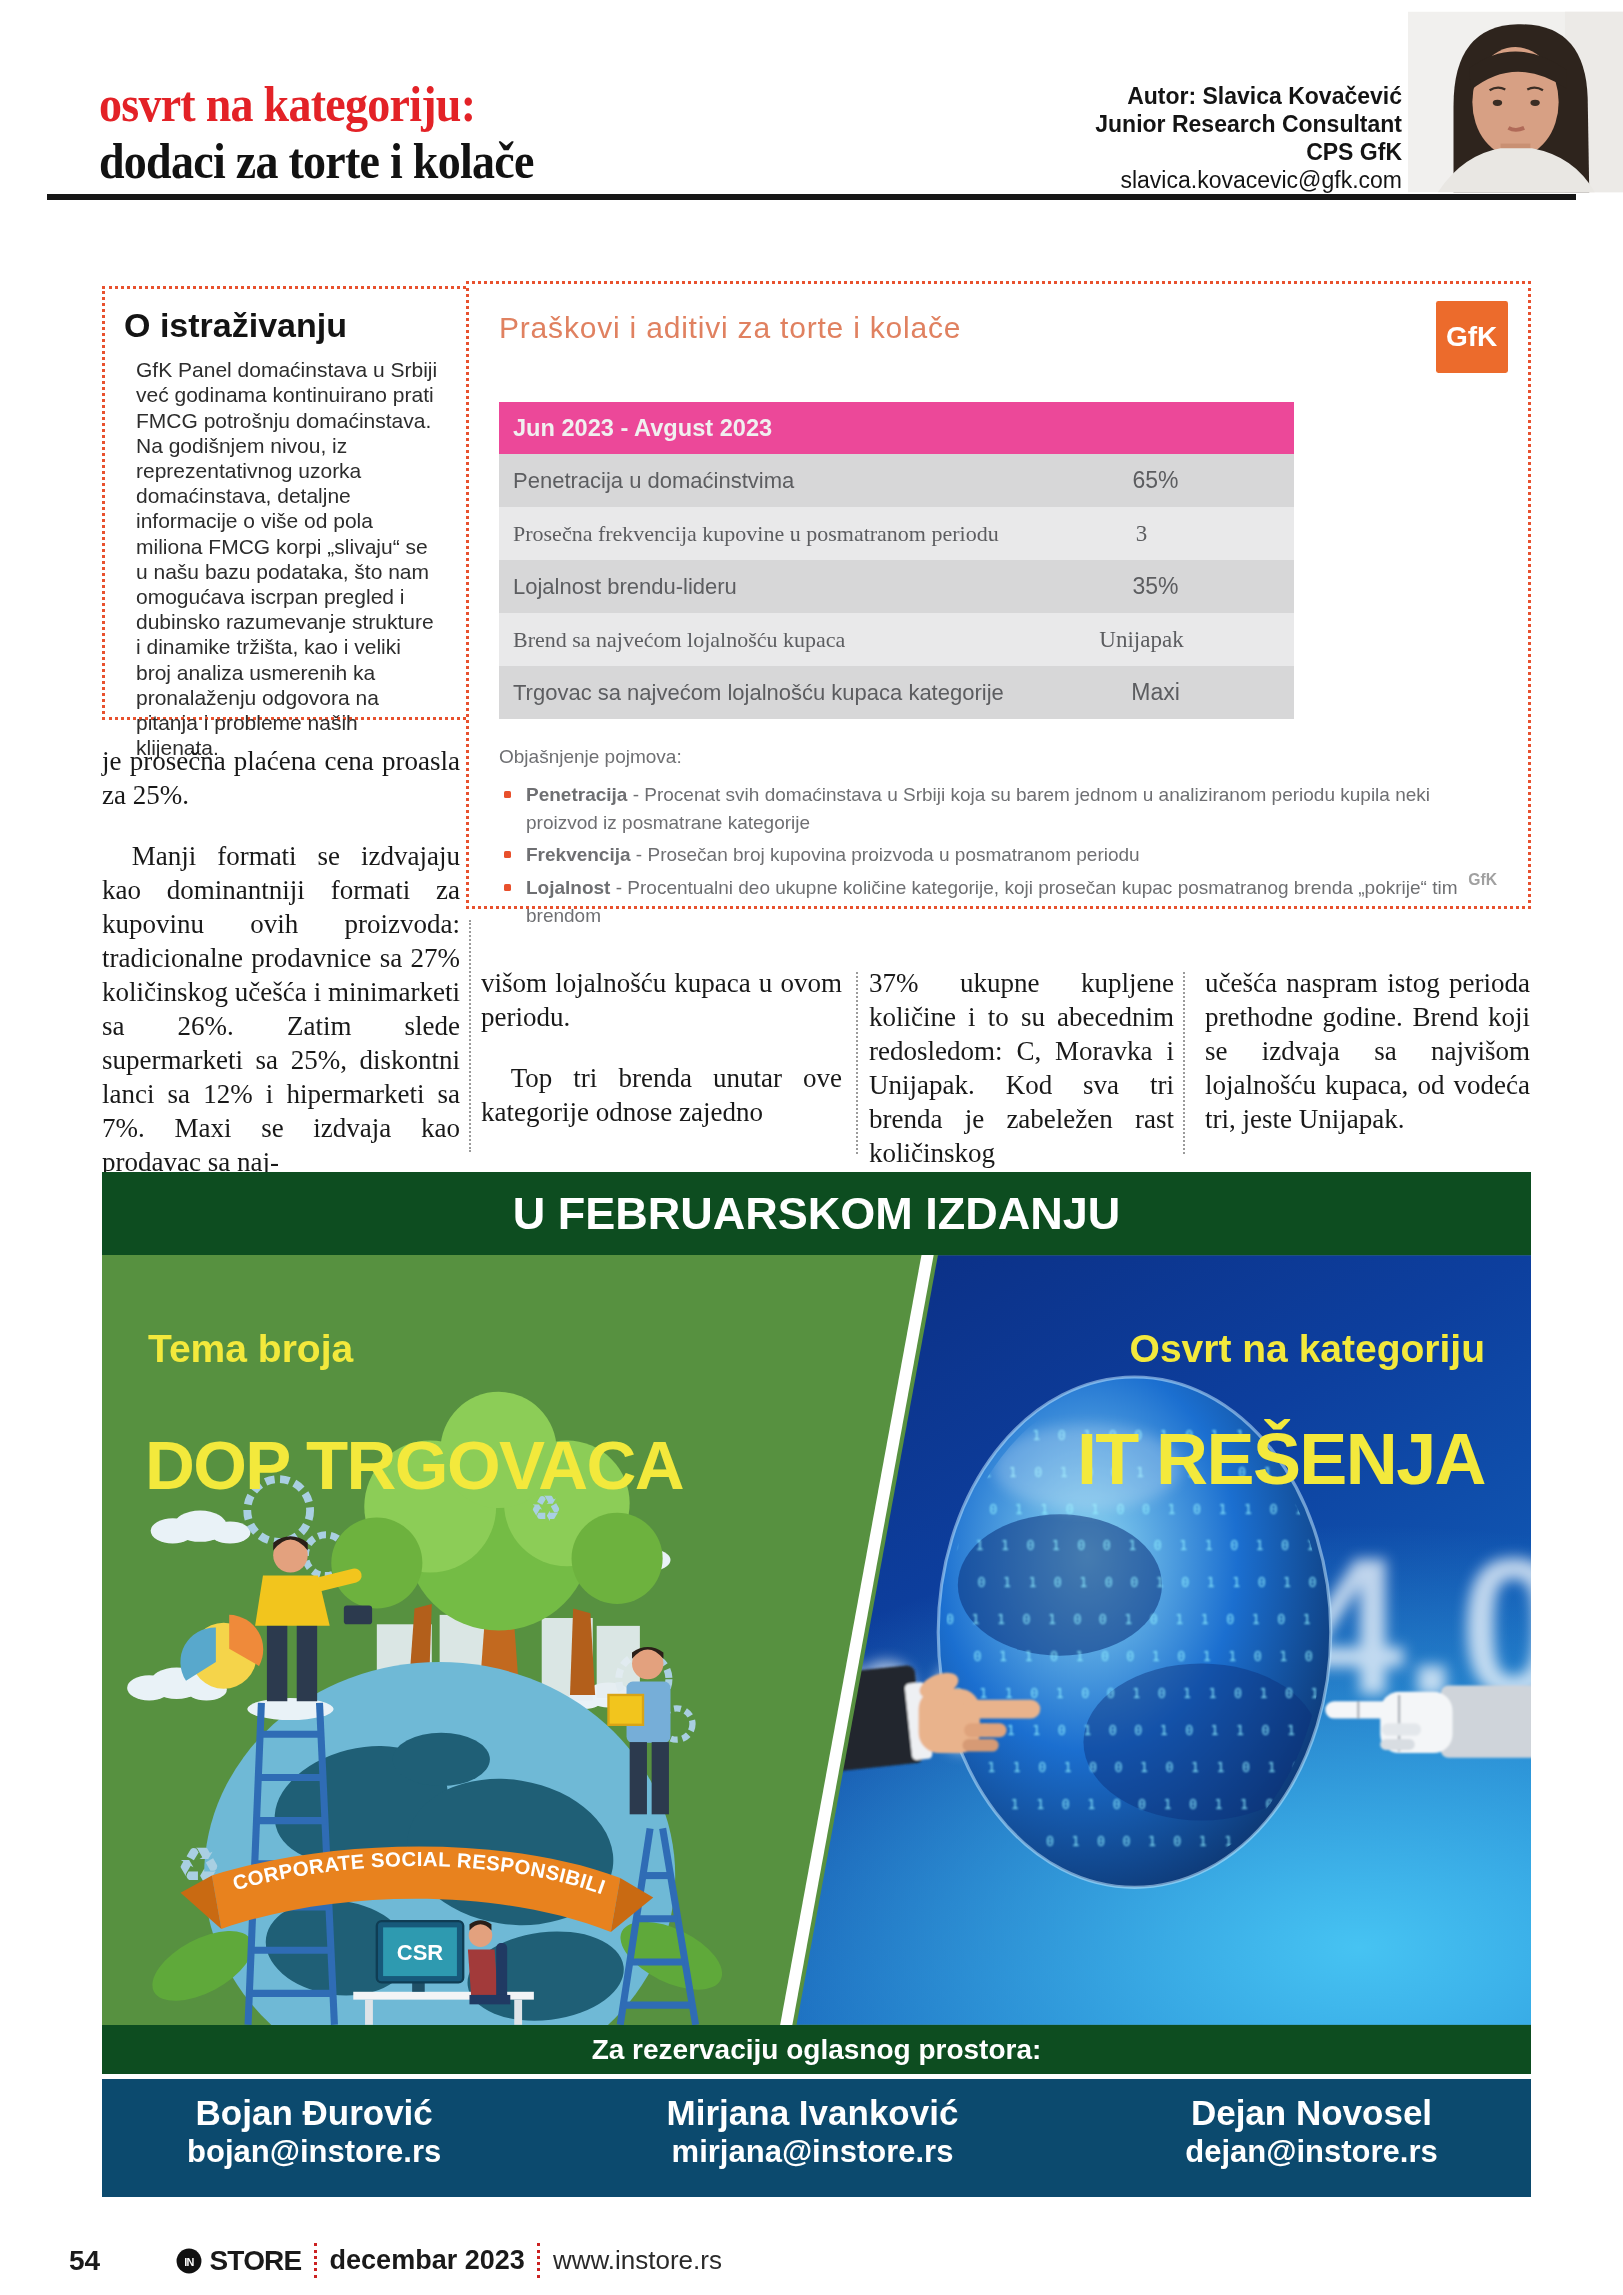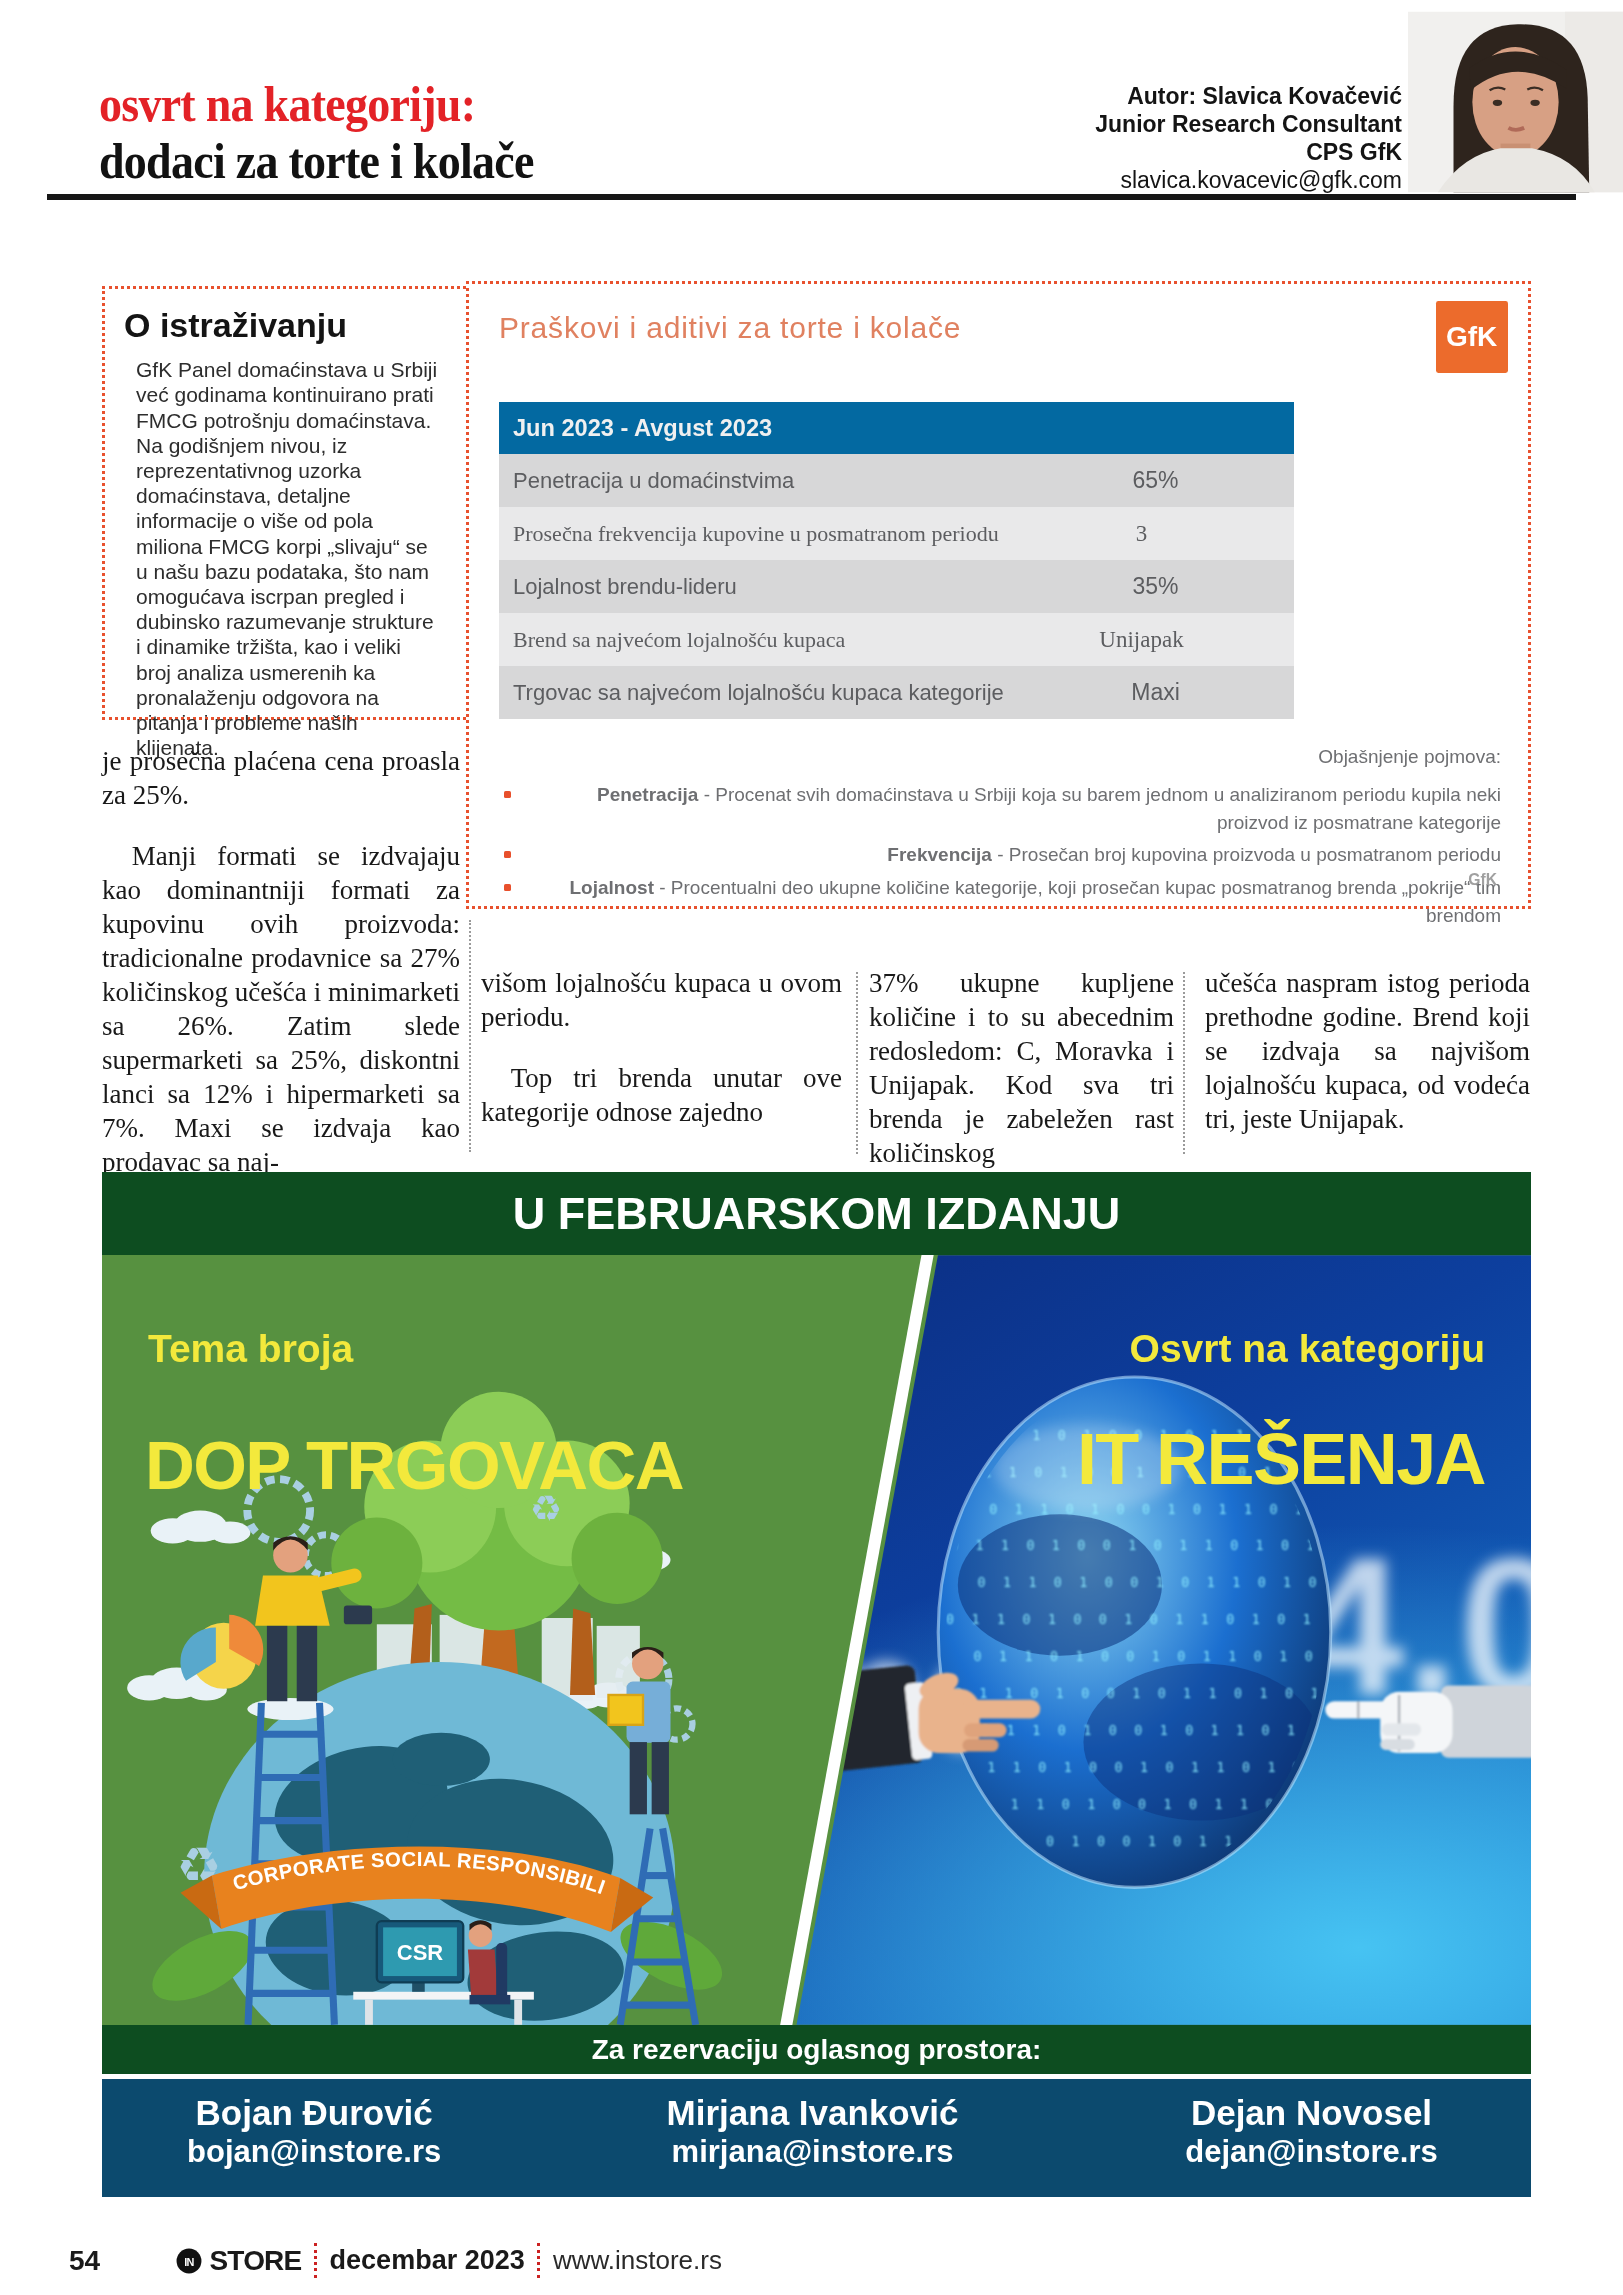--- a/index.html
+++ b/index.html
@@ -28,28 +28,28 @@
   
   .gfkbox{position:absolute;left:466px;top:281px;width:1065px;height:628px;box-sizing:border-box;
           border:3.9px dotted #e8512e;background:#fff;}
   .fuzzy{position:absolute;inset:0;filter:blur(0.6px);}
   .panel-title{position:absolute;left:30px;top:27px;font-size:30px;font-weight:400;
                color:#e08160;letter-spacing:0.8px;}
   .gfk-logo{position:absolute;right:20.4px;top:17.3px;width:72px;height:72px;background:#ec6b2c;
             color:#fff;font-weight:700;font-size:28px;display:flex;align-items:center;justify-content:center;
             border-radius:2.4px;}
   .ptable{position:absolute;left:30px;top:118px;width:795px;}
-  .pt-head{height:52px;background:#0369a1;color:#f0f0f0;font-size:23.6px;font-weight:700;
+  .pt-head{height:52px;background:#ec4899;color:#f0f0f0;font-size:23.6px;font-weight:700;
            display:flex;align-items:center;padding-left:14px;box-sizing:border-box;}
   .pt-row{height:53px;display:flex;align-items:center;box-sizing:border-box;}
   .pt-row.odd{background:#d7d7d8;gap:14px;}
   .pt-row.even{background:#e9e9ea;font-family:Liberation Serif, serif;}
   .pt-label{width:503px;padding-left:14px;font-size:22px;color:#5c5d60;}
   .pt-value{width:251px;text-align:center;font-size:23px;color:#5c5d60;}
-  .legend{position:absolute;left:30px;top:462px;width:1002px;color:#6e6f72;text-align:right;}
+  .legend{position:absolute;left:30px;top:462px;width:1002px;color:#6e6f72;}
   .lg-title{font-size:19px;margin-bottom:12.6px;}
   .lg-item{position:relative;font-size:19px;line-height:28px;padding-left:27px;margin-bottom:4.7px;}
   .lg-item .bullet{position:absolute;left:4.7px;top:10.2px;width:7px;height:7px;background:#e8502c;border-radius:1.6px;}
   .lg-item b{font-weight:700;}
   .watermark{position:absolute;right:31px;bottom:17.3px;font-size:15.7px;font-weight:700;color:#a0a0a0;}
 
   
   .col{position:absolute;font-family:"Liberation Serif","DejaVu Serif",serif;font-size:27px;
        line-height:1.26;text-align:justify;color:#191919;}
   .col p{margin:0;}

